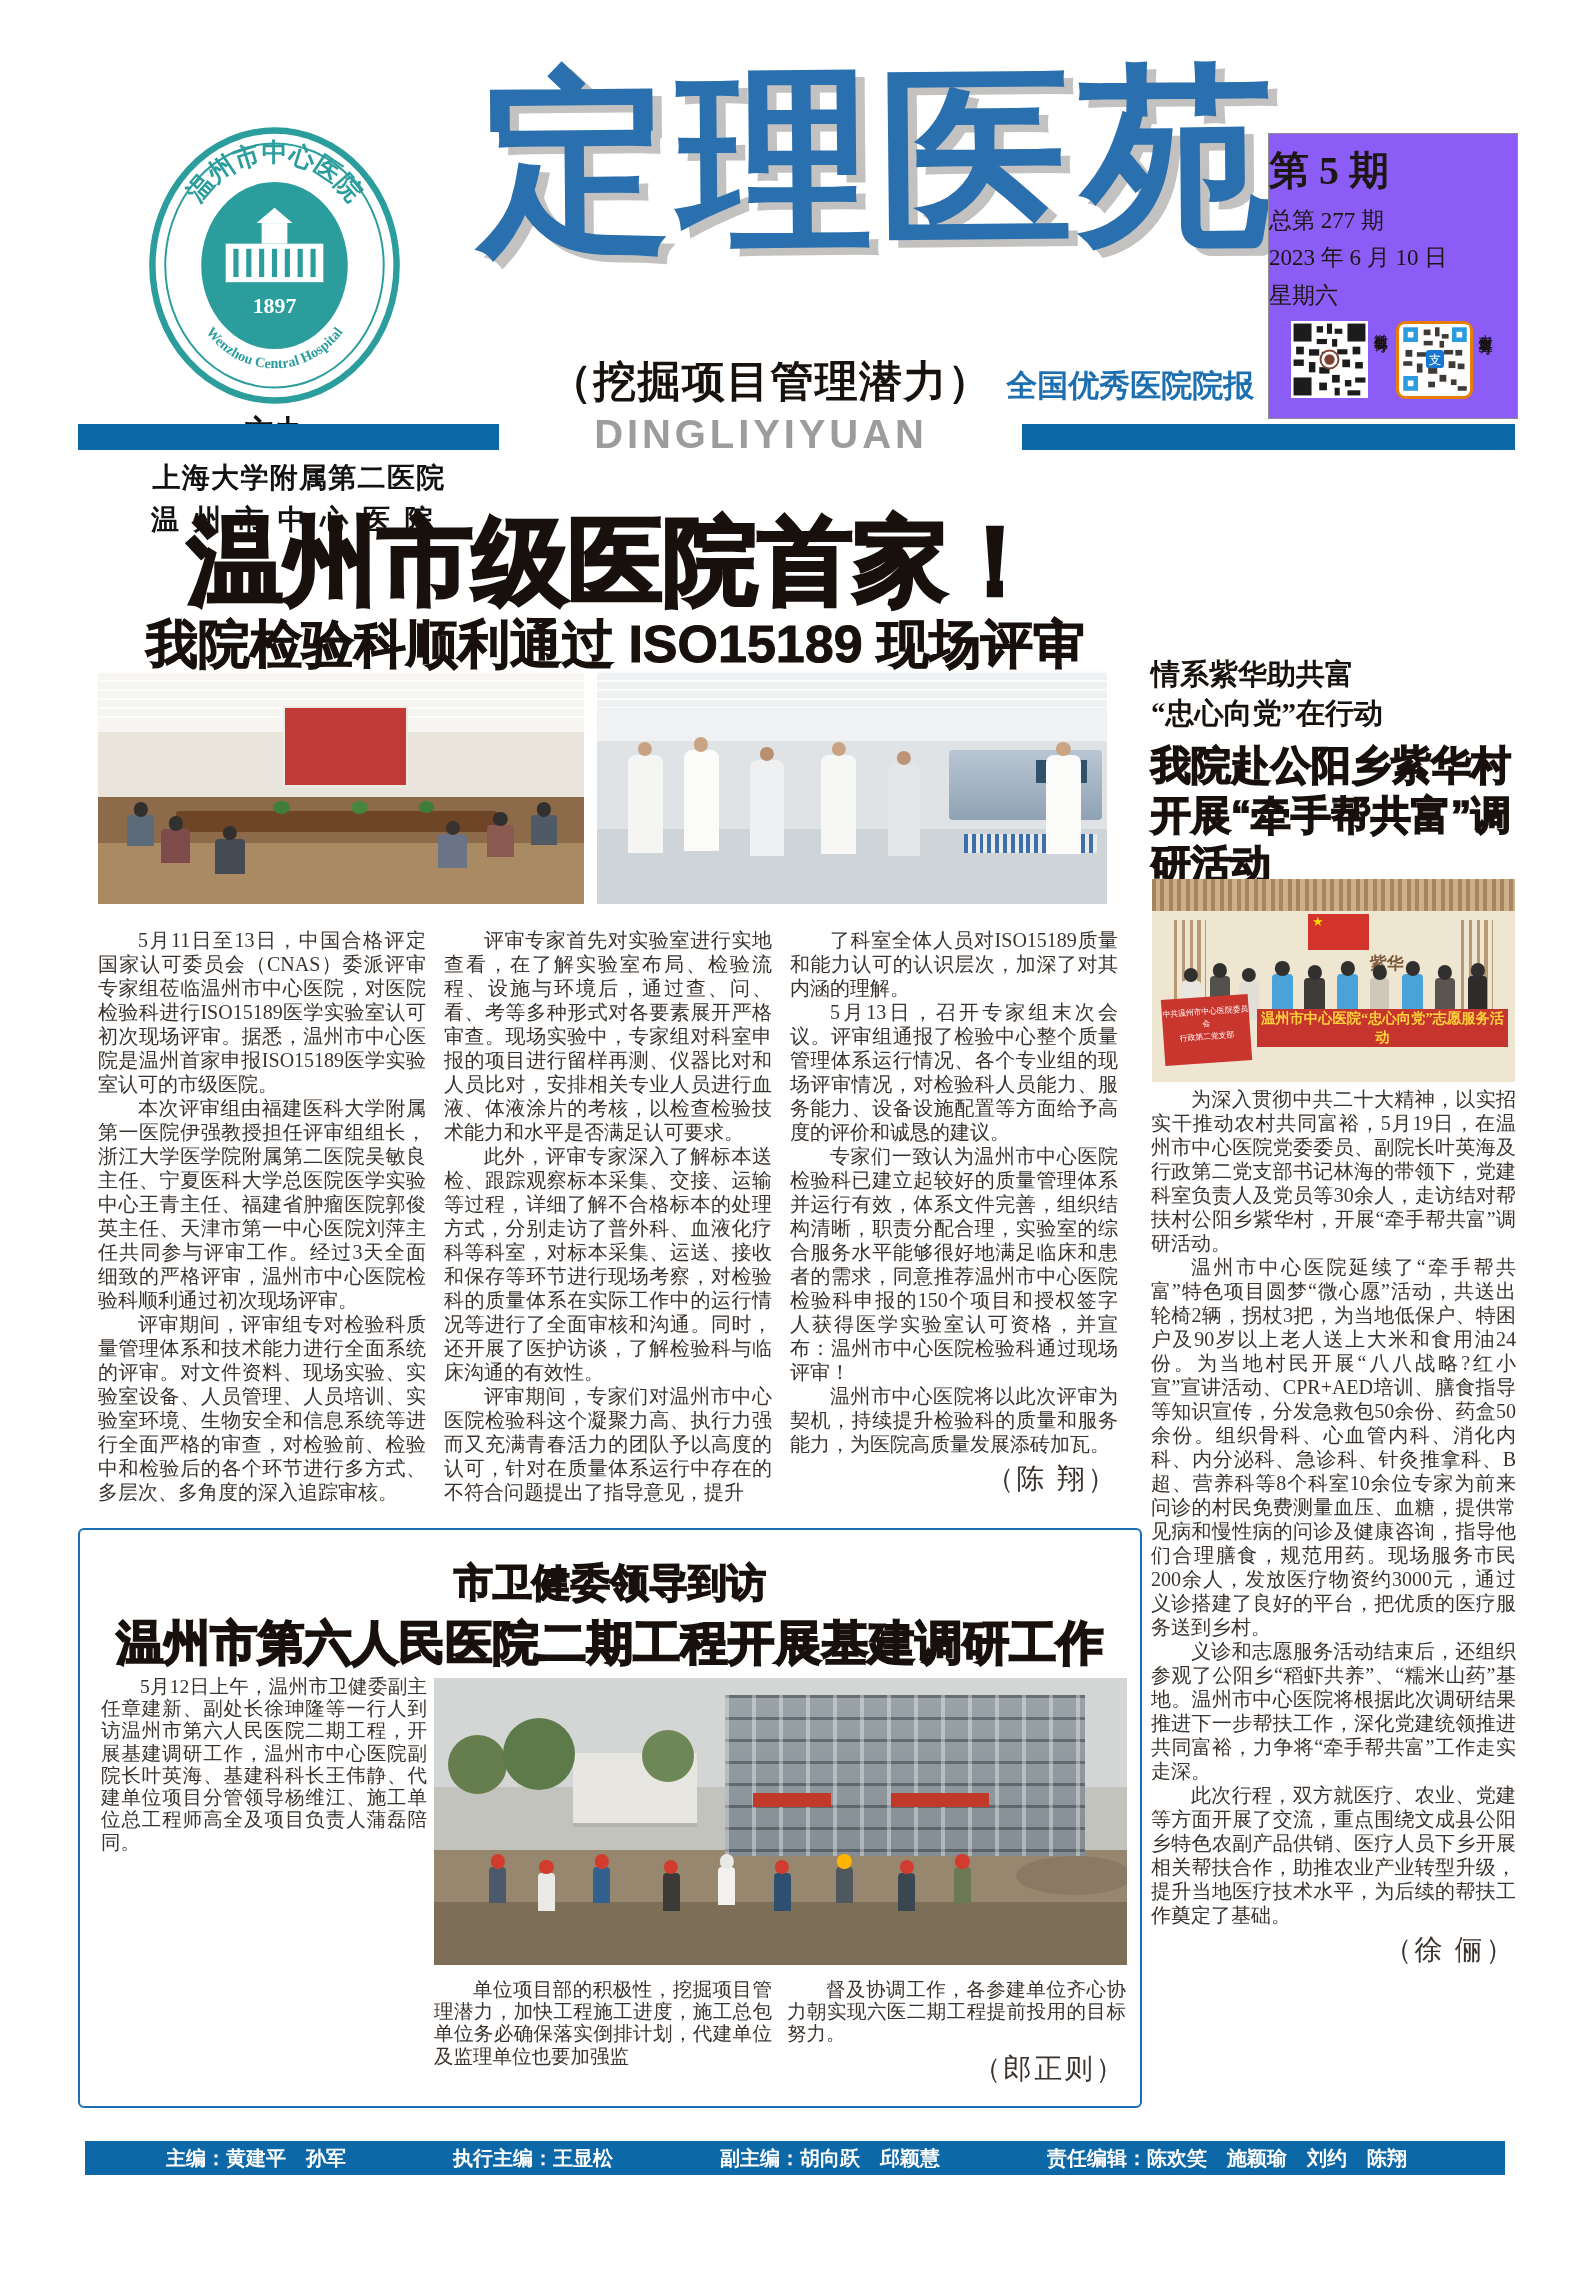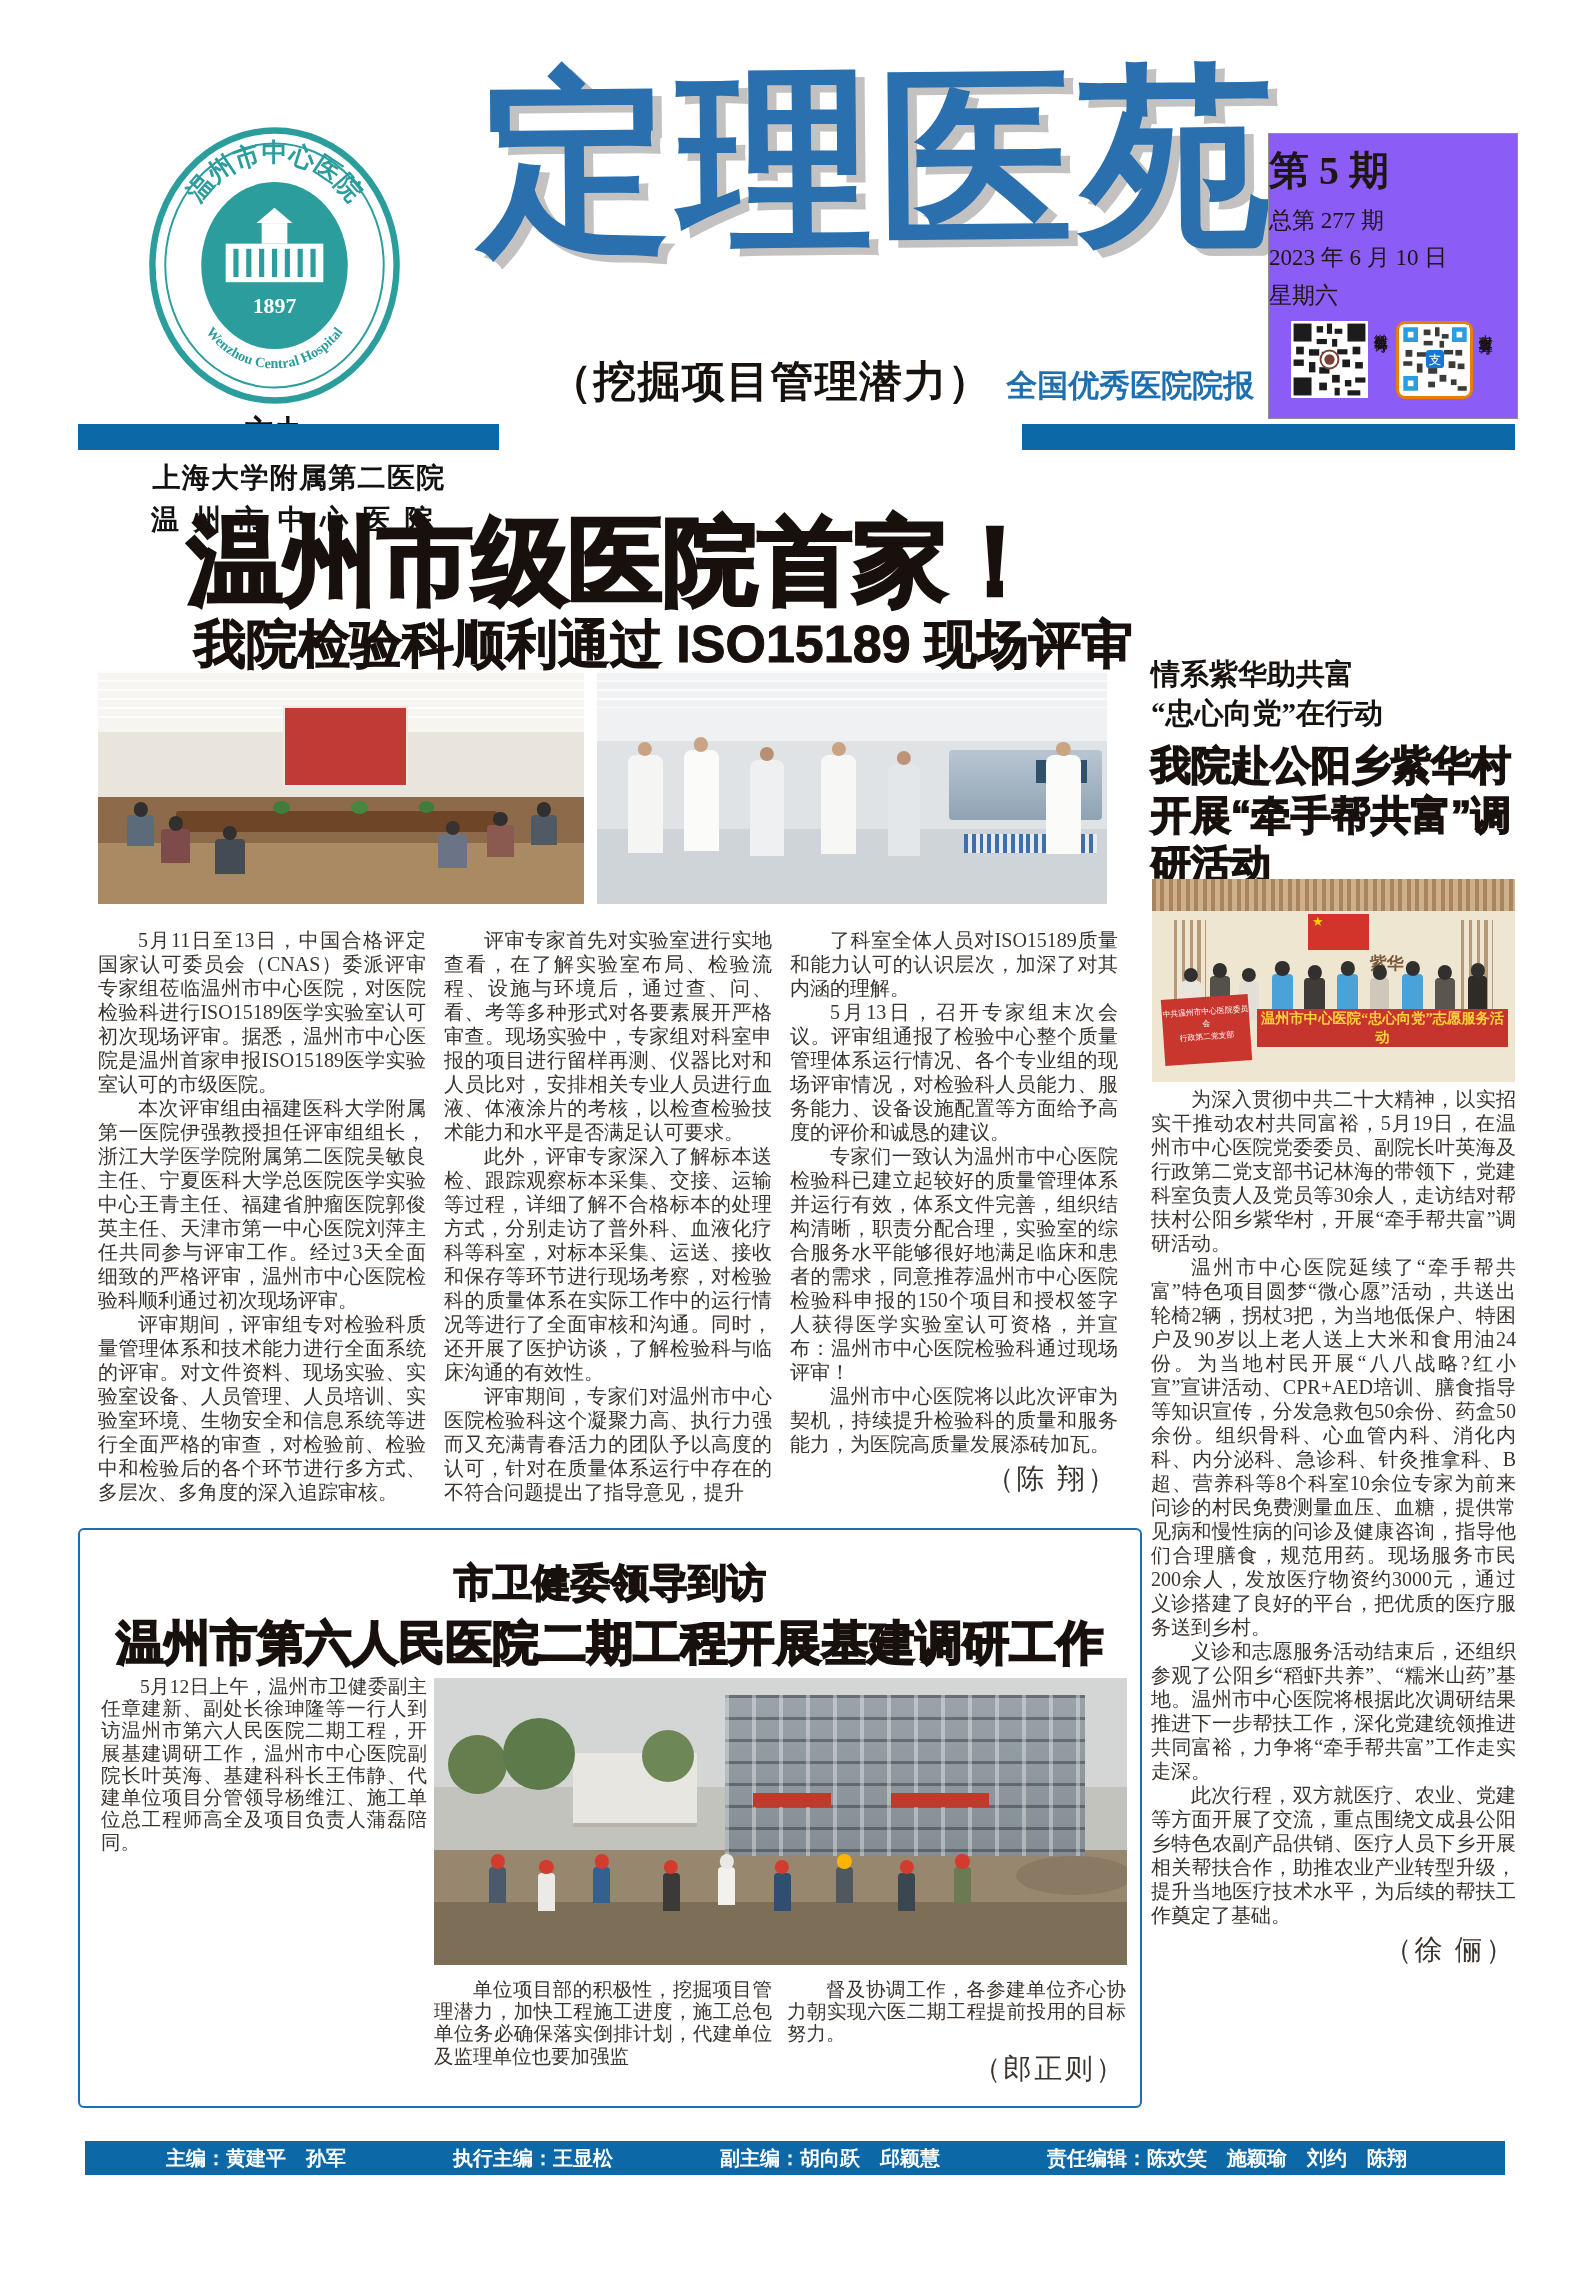--- a/index.html
+++ b/index.html
@@ -27,21 +27,21 @@
              text-align:left;color:#1c1713;}
   .issue-no{font-size:40px;font-weight:700;margin-top:9px;}
   .issue-line{font-size:23px;margin-top:6.5px;}
   .qr-row{display:flex;justify-content:center;gap:6.5px;margin-top:10.4px;align-items:flex-start;}
   .qr-unit{display:flex;align-items:flex-start;gap:2.6px;}
   .qr-label{writing-mode:vertical-rl;font-size:14.3px;letter-spacing:1.3px;color:#17120e;margin-top:2.6px;}
   .alipay-frame{border:3.3px solid #e87e04;border-radius:9px;padding:1.3px;background:#fff;}
   
   .lead-h1{left:98px;top:499px;width:1035px;text-align:center;font-size:95px;font-weight:700;
            color:#17100c;letter-spacing:0px;-webkit-text-stroke:3.3px #17100c;white-space:nowrap;}
-  .lead-h2{left:98px;top:610px;width:1035px;text-align:right;font-size:52px;font-weight:700;
+  .lead-h2{left:98px;top:610px;width:1035px;text-align:center;font-size:52px;font-weight:700;
            color:#17100c;-webkit-text-stroke:1px #17100c;white-space:nowrap;}
   .photo{overflow:hidden;background:#ddd;}
   .photo1{left:98px;top:671px;width:486px;height:233px;}
   .photo2{left:597px;top:671px;width:510px;height:233px;}
   .cols{left:98px;top:928px;width:1035px;height:593px;display:flex;gap:18px;overflow:hidden;}
   .col{width:328px;overflow:hidden;}
   .para{margin:0;text-indent:2em;font-size:20px;line-height:1.2;text-align:justify;color:#3a332d;}
   .byline{margin:3.9px 0 0;text-align:right;font-size:28px;letter-spacing:2.6px;color:#3a332d;}
   
   .sb-kicker{left:1151px;top:655px;width:365px;font-size:29px;font-weight:700;color:#17120e;line-height:1.35;}
@@ -119,20 +119,21 @@
 
   <div class="abs paper-title">定理医苑</div>
 
   <div class="abs subtitle-row">
     <span class="subtitle-black">（挖掘项目管理潜力）</span>
     <span class="subtitle-blue sans">全国优秀医院院报</span>
   </div>
 
   <div class="abs blue-bar bar-left"></div>
   <div class="abs blue-bar bar-right"></div>
+  <div class="abs romanized sans">DINGLIYIYUAN</div>
 
   <div class="abs issue-box">
     <div class="issue-no">第 5 期</div>
     <div class="issue-line">总第 277 期</div>
     <div class="issue-line">2023 年 6 月 10 日</div>
     <div class="issue-line">星期六</div>
     <div class="qr-row">
       <div class="qr-unit">
         <svg width="77" height="77" viewBox="0 0 60 60">
           <rect width="60" height="60" fill="#fff"></rect>

